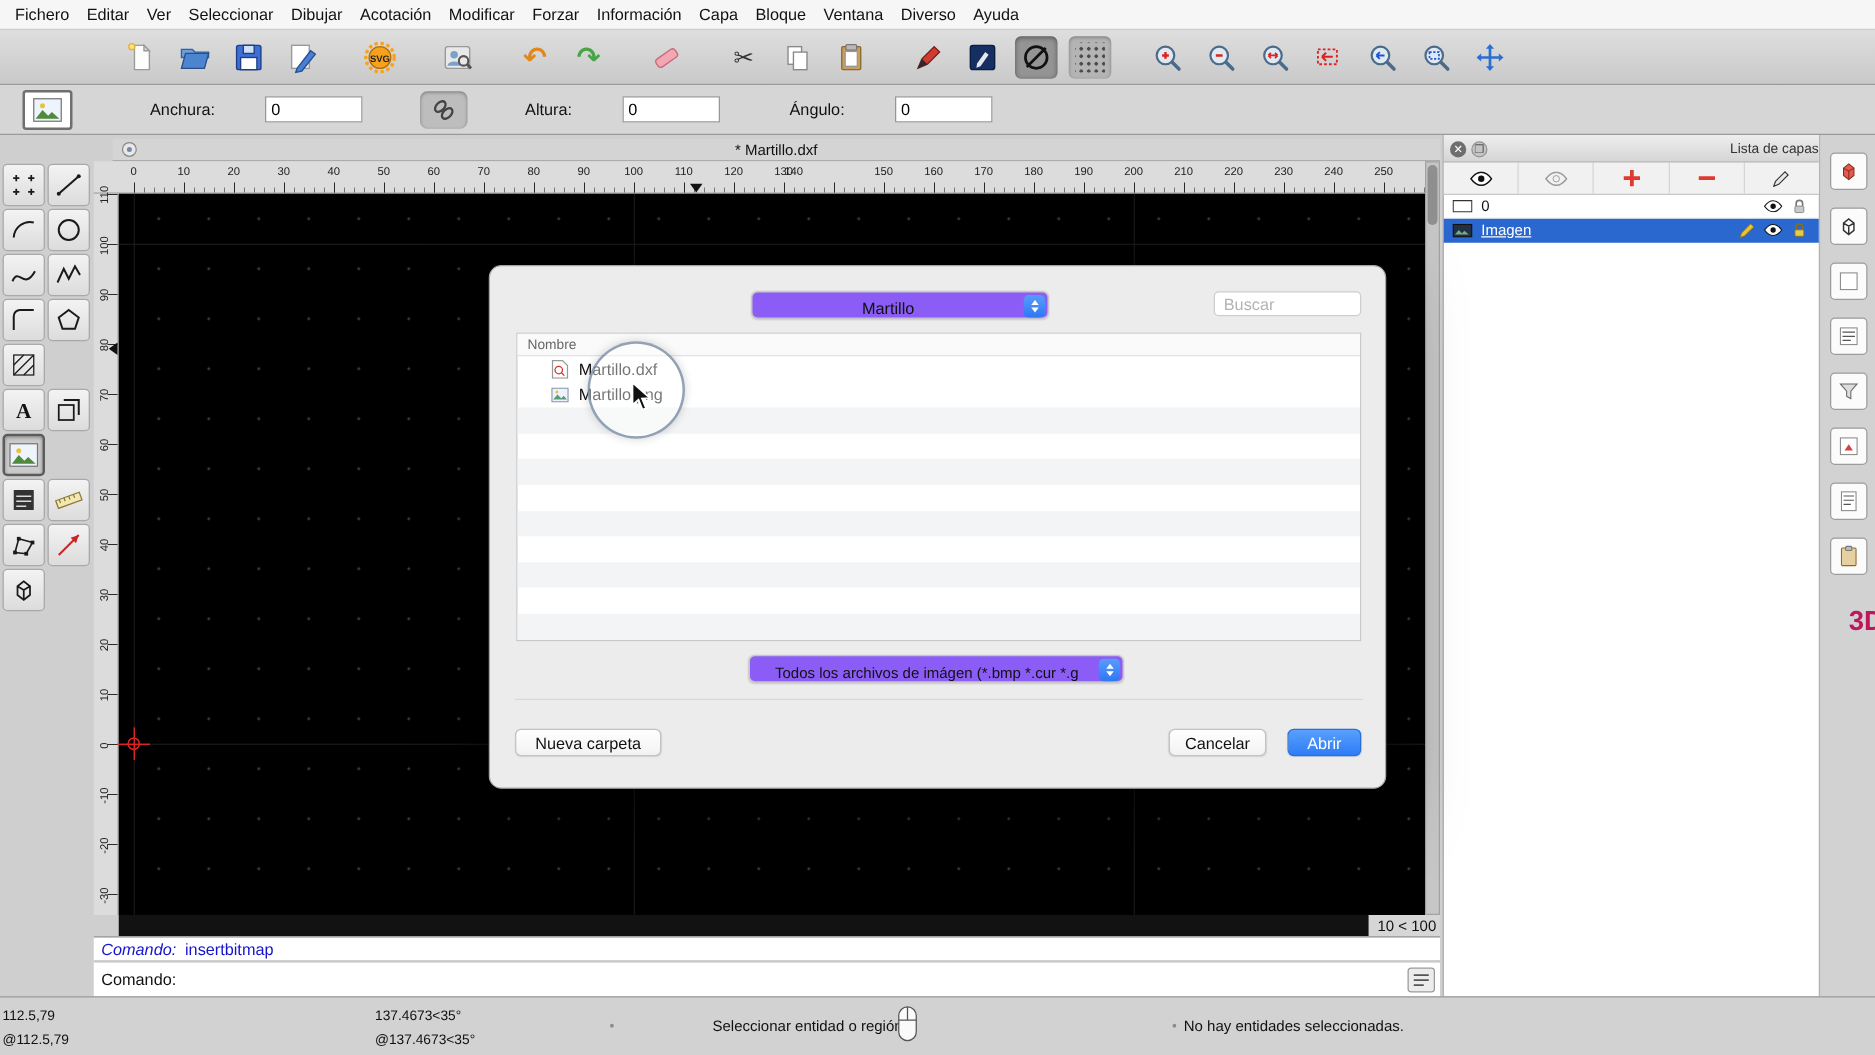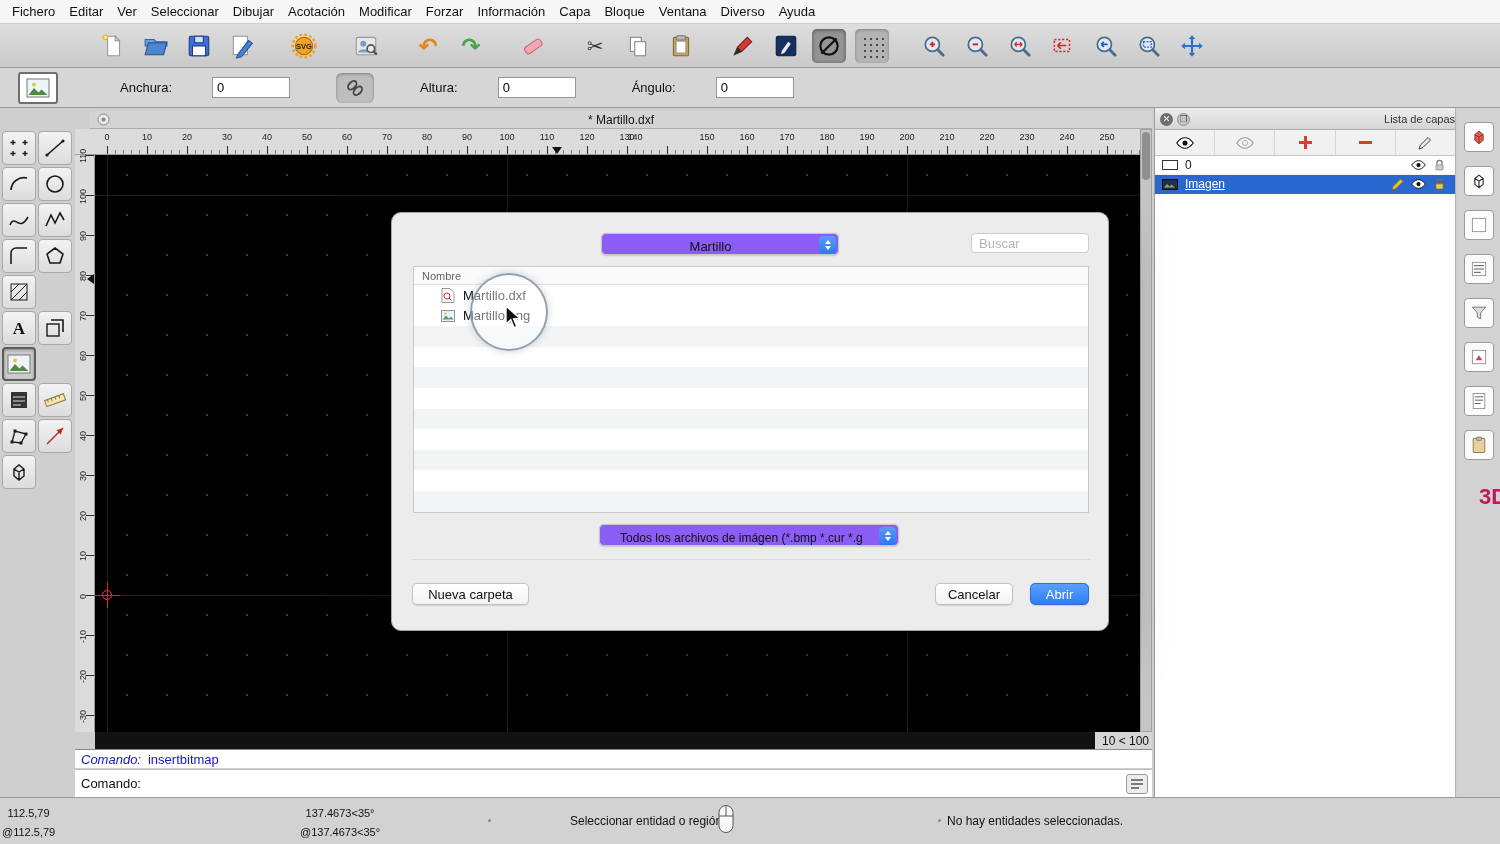--- a/index.html
+++ b/index.html
@@ -101,21 +101,21 @@
   .lspacer{flex:1;}
   .lbtn{width:21px;display:flex;align-items:center;justify-content:center;}
   
   .rightbar{position:absolute;left:1457px;top:108px;width:43px;bottom:47px;background:#d2d2d2;
             display:flex;flex-direction:column;align-items:center;padding-top:14px;gap:14px;}
   .rb-btn{width:30px;height:30px;background:#fbfbfb;border:1px solid #9c9c9c;border-radius:4px;
           display:flex;align-items:center;justify-content:center;flex:none;}
   .rb-3d{font-size:22px;font-weight:bold;color:#be185d;margin-top:10px;margin-left:29px;}
   
   .statusbar{position:absolute;left:0;top:797px;width:1500px;height:47px;background:#d2d2d2;
-             border-top:1px solid #9a9a9a;font-size:11px;text-align:center;}
+             border-top:1px solid #9a9a9a;font-size:11px;}
   .sb-coords{position:absolute;left:2px;top:6px;line-height:19px;}
   .sb-polar{position:absolute;left:256px;top:6px;line-height:19px;margin-left:44px;}
   .sb-hint{position:absolute;left:570px;top:16px;font-size:12px;}
   .sb-mouse{position:absolute;left:716px;top:5px;}
   .sb-sel{position:absolute;left:947px;top:16px;font-size:12px;}
   .sdot{position:absolute;width:3px;height:3px;border-radius:50%;background:#8a8a8a;top:21px;}
   
   .dialog{position:absolute;left:391px;top:212px;width:718px;height:419px;background:#ececec;
           border:1px solid #a5a5a5;border-radius:10px;z-index:60;
           box-shadow:0 18px 55px rgba(0,0,0,.5),0 2px 10px rgba(0,0,0,.3);}

